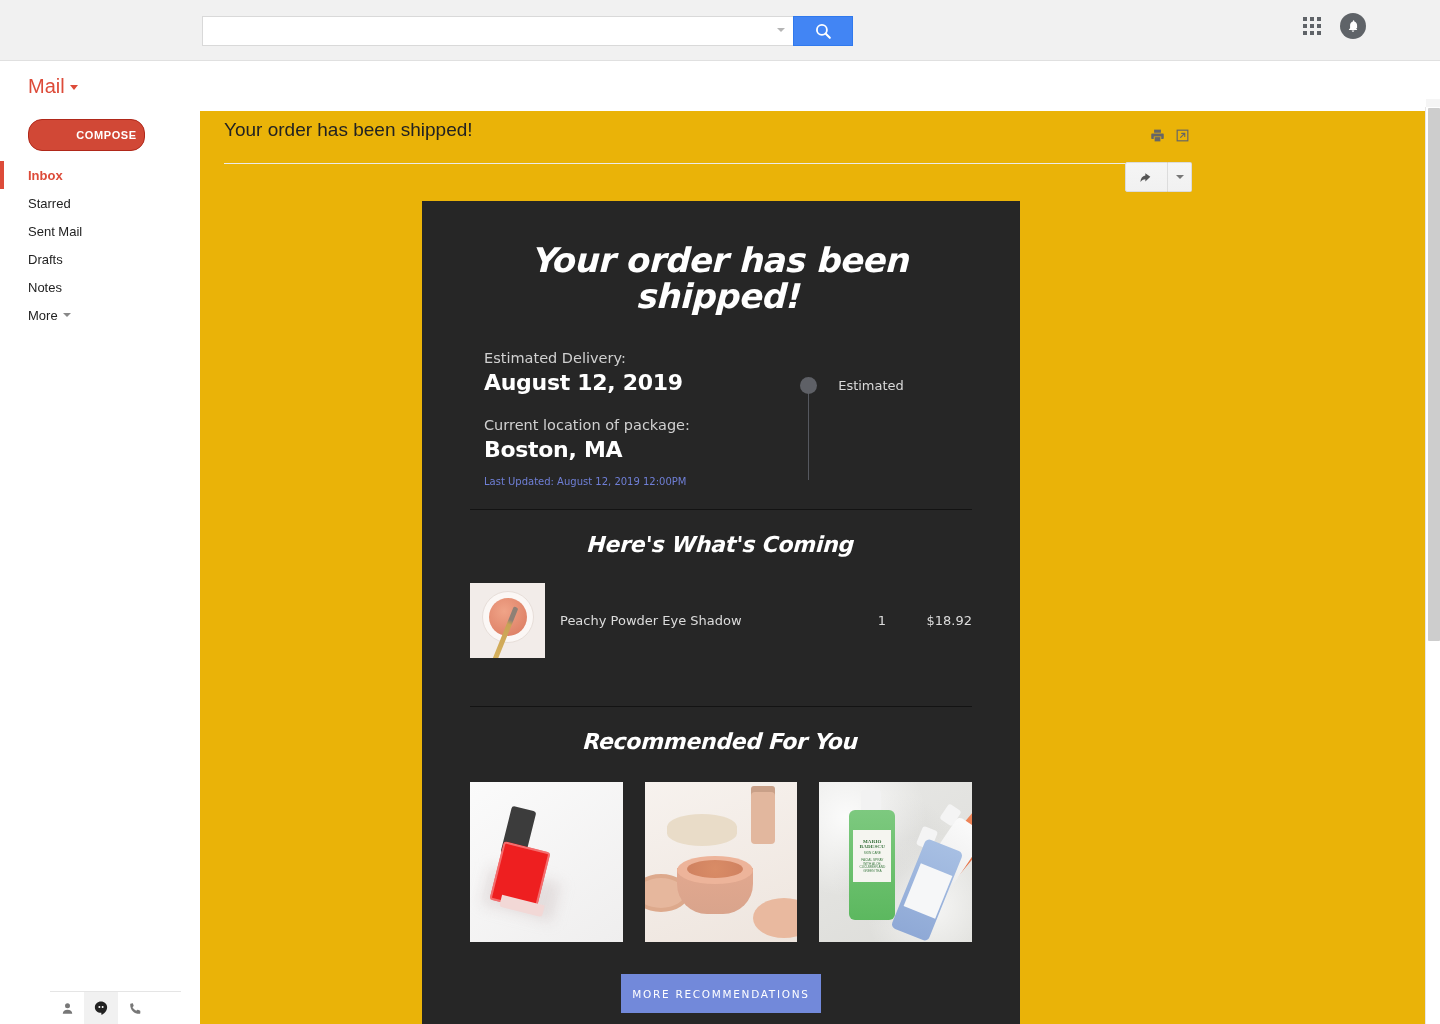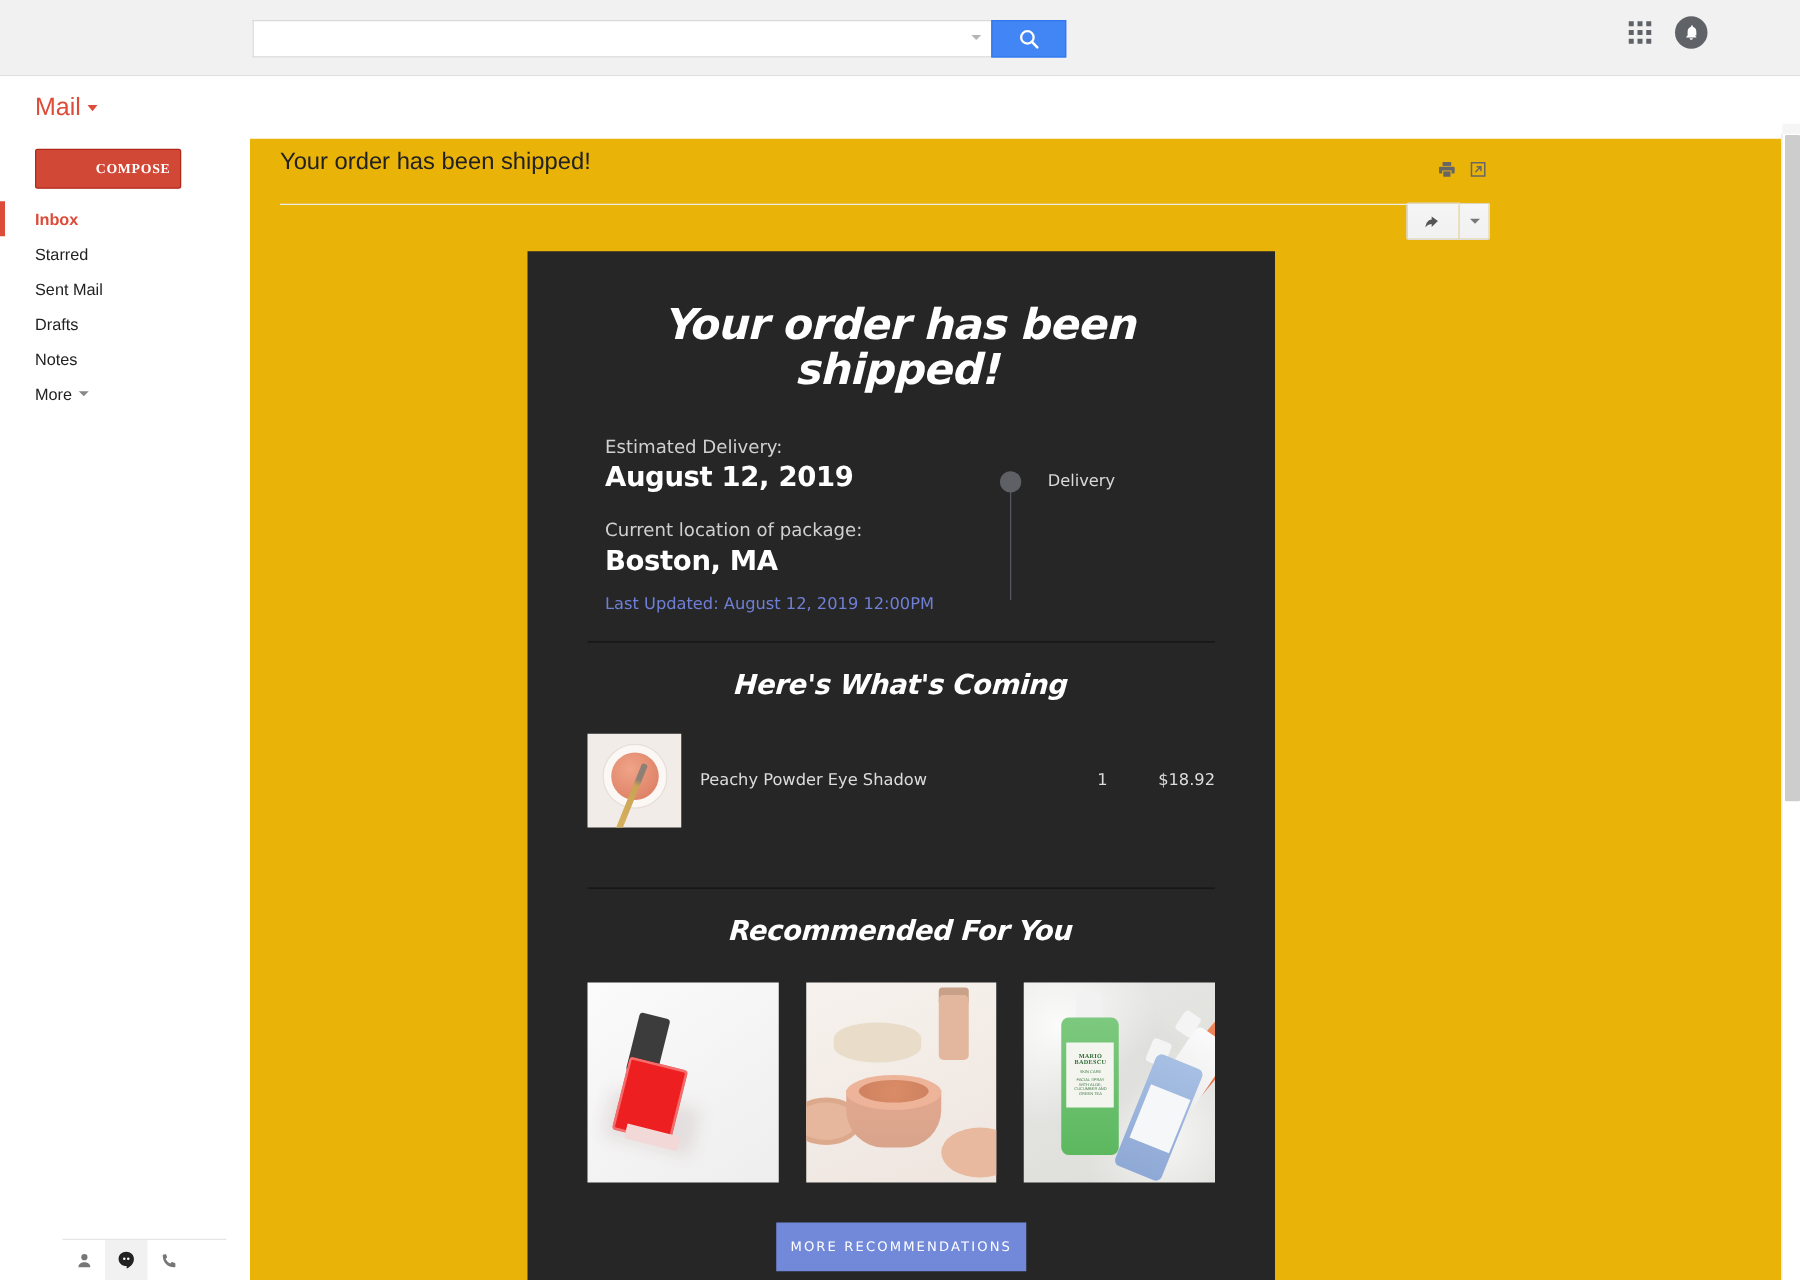--- a/index.html
+++ b/index.html
@@ -123,27 +123,27 @@
   .sidebar {
     position: absolute; top: 111px; left: 0;
     width: 200px; height: 913px;
     background: #fff;
   }
   .compose {
     position: absolute; left: 28px; top: 8px;
     width: 117px; height: 32px;
     background: #d14836;
     border: 1px solid #b0281a;
-    border-radius: 2px;
+    border-radius: 14px;
     color: #fff;
     font-size: 11px; font-weight: bold;
     letter-spacing: 0.6px;
     display: flex; align-items: center; justify-content: center;
     cursor: pointer;
-    font-family: Liberation Serif, serif;
+    font-family: Liberation Sans, sans-serif;
     padding-left: 40px;
   }
   .nav-list { position: absolute; top: 50px; left: 0; width: 200px; }
   .nav-item {
     height: 28px; display: flex; align-items: center;
     padding-left: 28px;
     font-size: 13px; color: #222;
     cursor: pointer;
   }
   .nav-item.active {
@@ -231,21 +231,21 @@
     margin-bottom: 4px;
   }
   .val {
     color: #fff; font-size: 22px; font-weight: bold;
     font-family: "DejaVu Sans", sans-serif;
     margin-bottom: 22px;
     letter-spacing: -0.3px;
   }
   .val.last { margin-bottom: 14px; }
   .updated {
-    color: #6f7fd6; font-size: 13px;
+    color: #6f7fd6; font-size: 10px;
     font-family: "DejaVu Sans", sans-serif;
   }
 
   .tracker { position: relative; width: 190px; padding-top: 6px; }
   .track-line {
     position: absolute; left: 15px; top: 34px;
     width: 1px; height: 96px; background: #55585f;
   }
   .track-step {
     position: relative; display: flex; align-items: center;
@@ -702,21 +702,21 @@
         <div class="val">August 12, 2019</div>
         <div class="lbl">Current location of package:</div>
         <div class="val last">Boston, MA</div>
         <div class="updated">Last Updated: August 12, 2019 12:00PM</div>
       </div>
 
       <div class="tracker">
         <div class="track-line"></div>
         <div class="track-step s3">
           <span class="dot gray"></span>
-          <span class="step-label">Delivery</span>
+          <span class="step-label">Estimated</span>
         </div>
       </div>
     </div>
 
     <div class="divider"></div>
 
     <div class="section-title">Here's What's Coming</div>
 
     <div class="product-row">
       <div class="thumb">

